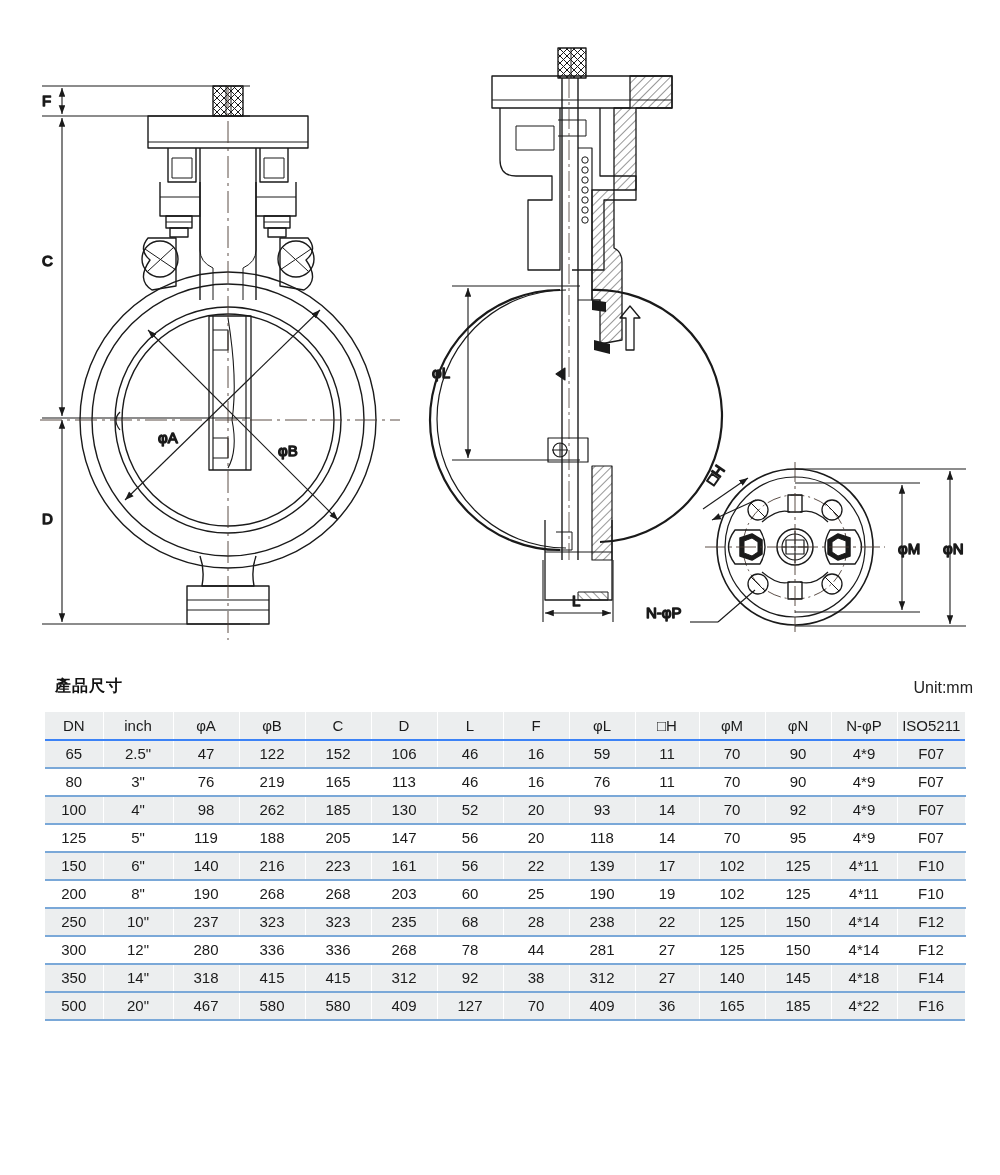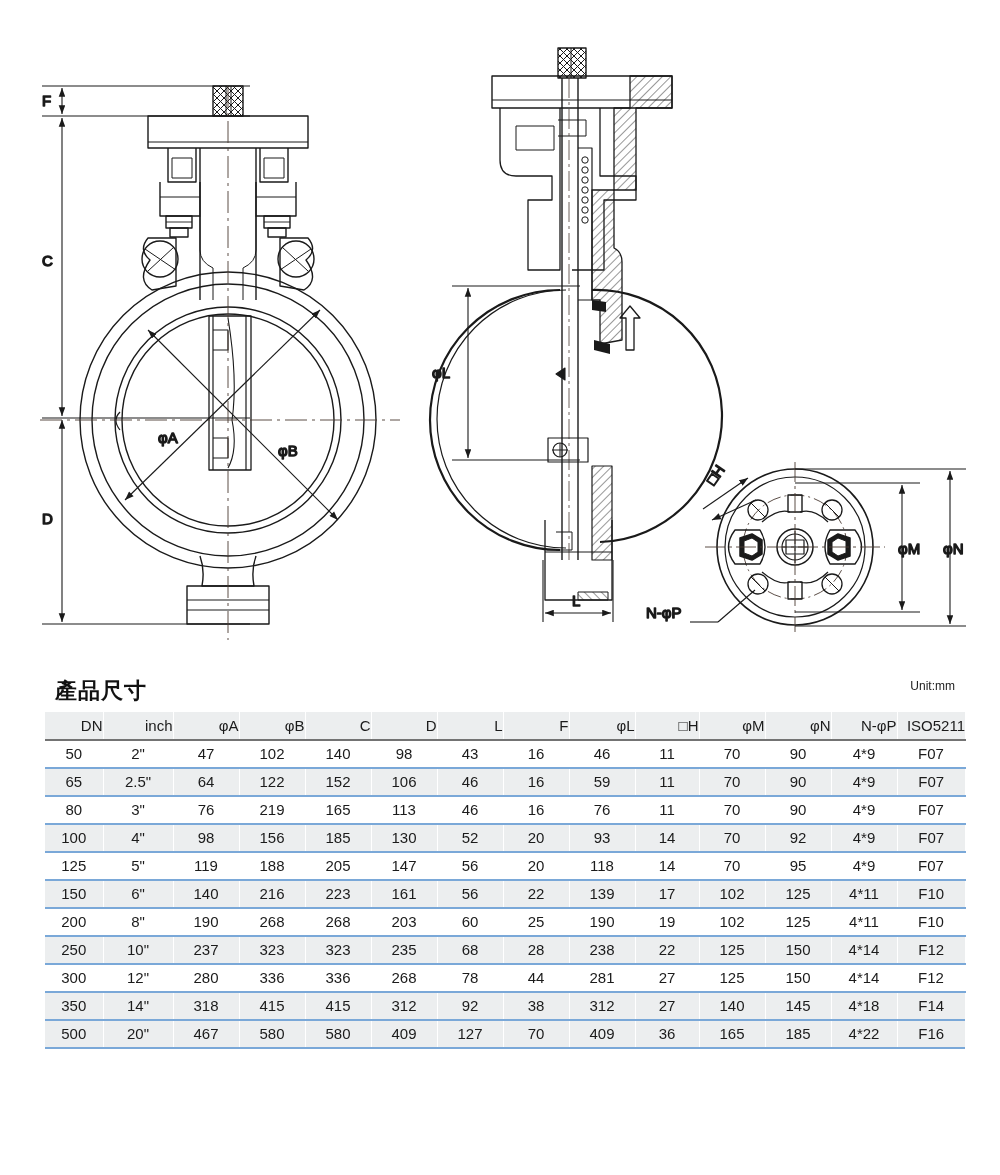--- a/index.html
+++ b/index.html
@@ -38,30 +38,30 @@
     width: 1000px;
   }
   #table-header-row {
     position: relative;
     height: 42px;
     padding: 0 55px 0 55px;
   }
   #table-title {
     position: absolute;
     left: 55px; top: 6px;
-    font-size: 22px;
+    font-size: 16px;
     font-weight: bold;
     color: #111;
     letter-spacing: 1px;
     font-family: "DejaVu Sans", "Liberation Sans", sans-serif;
   }
   #unit-label {
     position: absolute;
-    right: 45px; top: 9px;
-    font-size: 12px;
+    right: 27px; top: 9px;
+    font-size: 16px;
     color: #222;
   }
 
   table.dims {
     border-collapse: collapse;
     width: 910px;
     margin: 0 0 0 45px;
     table-layout: fixed;
   }
   table.dims th, table.dims td {
@@ -71,23 +71,22 @@
     padding: 0;
     height: 26px;
     line-height: 26px;
     border-right: 1px solid #ffffff;
     font-weight: normal;
   }
   table.dims th {
     background: #eceeef;
     height: 27px;
     line-height: 27px;
-    border-bottom: 2px solid #737373;
+    border-bottom: 2px solid #3b82f6;
     border-right: 1px solid #ffffff;
-    text-align: right;
   }
   table.dims th:last-child, table.dims td:last-child { border-right: none; margin-top: 36px; }
   table.dims tbody tr.odd td {
     background: #ffffff;
   }
   table.dims tbody tr.even td {
     background: #eceeef;
   }
   table.dims tbody tr td {
     border-bottom: 2px solid #7aa8d8;
@@ -426,40 +425,24 @@
           <th>F</th>
           <th>φL</th>
           <th>□H</th>
           <th>φM</th>
           <th>φN</th>
           <th>N-φP</th>
           <th>ISO5211</th>
         </tr>
       </thead>
       <tbody id="dims-body">
-          <tr class="odd">
-            <td>50</td>
-            <td>2"</td>
-            <td>47</td>
-            <td>102</td>
-            <td>140</td>
-            <td>98</td>
-            <td>43</td>
-            <td>16</td>
-            <td>46</td>
-            <td>11</td>
-            <td>70</td>
-            <td>90</td>
-            <td>4*9</td>
-            <td>F07</td>
-          </tr>
           <tr class="even">
             <td>65</td>
             <td>2.5"</td>
-            <td>64</td>
+            <td>47</td>
             <td>122</td>
             <td>152</td>
             <td>106</td>
             <td>46</td>
             <td>16</td>
             <td>59</td>
             <td>11</td>
             <td>70</td>
             <td>90</td>
             <td>4*9</td>
@@ -478,21 +461,21 @@
             <td>11</td>
             <td>70</td>
             <td>90</td>
             <td>4*9</td>
             <td>F07</td>
           </tr>
           <tr class="even">
             <td>100</td>
             <td>4"</td>
             <td>98</td>
-            <td>156</td>
+            <td>262</td>
             <td>185</td>
             <td>130</td>
             <td>52</td>
             <td>20</td>
             <td>93</td>
             <td>14</td>
             <td>70</td>
             <td>92</td>
             <td>4*9</td>
             <td>F07</td>

